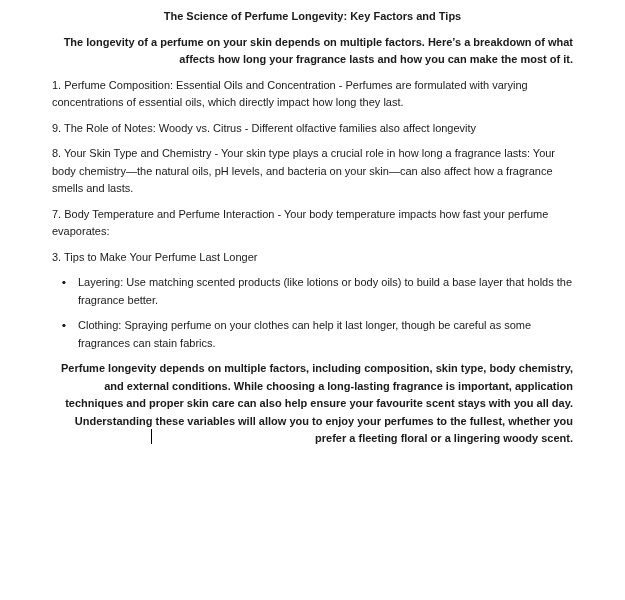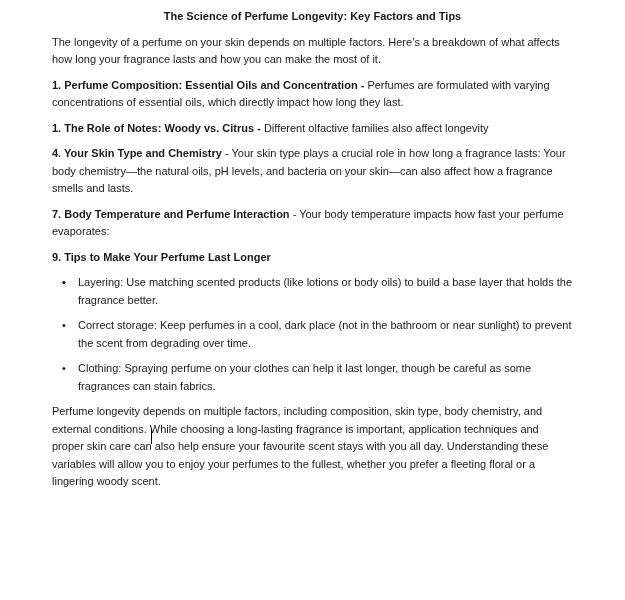--- a/index.html
+++ b/index.html
@@ -29,24 +29,25 @@
   }
   .title {
     text-align: center;
     font-weight: 700;
     margin: 0 0 8px 0;
   }
   .para {
     margin: 0 0 8px 0;
   }
   .bold {
-    font-weight: 400;
+    font-weight: 700;
+    text-align: right;
   }
   .para strong {
-    font-weight: 700;
+    font-weight: 400;
     margin-top: 47px;
   }
   ul.tips {
     list-style: none;
     margin: 0;
     padding: 0 0 0 26px;
   }
   ul.tips li {
     position: relative;
     margin: 0 0 8px 0;
@@ -69,34 +70,34 @@
 <body>
 
 <div class="page">
 
   <p class="title">The Science of Perfume Longevity: Key Factors and Tips</p>
 
   <p class="para bold">The longevity of a perfume on your skin depends on multiple factors. Here’s a breakdown of what affects how long your fragrance lasts and how you can make the most of it.</p>
 
   <p class="para"><strong>1. Perfume Composition: Essential Oils and Concentration -</strong> <span>Perfumes are formulated with varying concentrations of essential oils, which directly impact how long they last.</span></p>
 
-  <p class="para"><strong>1. The Role of Notes: Woody vs. Citrus -</strong> <span>Different olfactive families also affect longevity</span></p>
+  <p class="para"><strong>9. The Role of Notes: Woody vs. Citrus -</strong> <span>Different olfactive families also affect longevity</span></p>
 
-  <p class="para"><strong>4. Your Skin Type and Chemistry</strong> <span>- Your skin type plays a crucial role in how long a fragrance lasts: Your body chemistry—the natural oils, pH levels, and bacteria on your skin—can also affect how a fragrance smells and lasts.</span></p>
+  <p class="para"><strong>8. Your Skin Type and Chemistry</strong> <span>- Your skin type plays a crucial role in how long a fragrance lasts: Your body chemistry—the natural oils, pH levels, and bacteria on your skin—can also affect how a fragrance smells and lasts.</span></p>
 
   <p class="para"><strong>7. Body Temperature and Perfume Interaction</strong> <span>- Your body temperature impacts how fast your perfume evaporates:</span></p>
 
 
 
-  <p class="para"><strong>9. Tips to Make Your Perfume Last Longer</strong></p>
+  <p class="para"><strong>3. Tips to Make Your Perfume Last Longer</strong></p>
 
   <ul class="tips">
     <li><span class="bullet-dot">•</span></li>
     <li><span class="bullet-dot">•</span><span>Layering: Use matching scented products (like lotions or body oils) to build a base layer that holds the fragrance better.</span></li>
-    <li><span class="bullet-dot">•</span><span>Correct storage: Keep perfumes in a cool, dark place (not in the bathroom or near sunlight) to prevent the scent from degrading over time.</span></li>
+    <li><span class="bullet-dot">•</span></li>
     <li><span class="bullet-dot">•</span><span>Clothing: Spraying perfume on your clothes can help it last longer, though be careful as some fragrances can stain fabrics.</span></li>
   </ul>
 
   <p class="para bold">Perfume longevity depends on multiple factors, including composition, skin type, body chemistry, and external conditions. While choosing a long-lasting fragrance is important, application techniques and proper skin care can also help ensure your favourite scent stays with you all day. Understanding these variables will allow you to enjoy your perfumes to the fullest, whether you prefer a fleeting floral or a lingering woody scent.</p>
 
   <div class="caret"></div>
 
 </div>
 
 </body></html>

